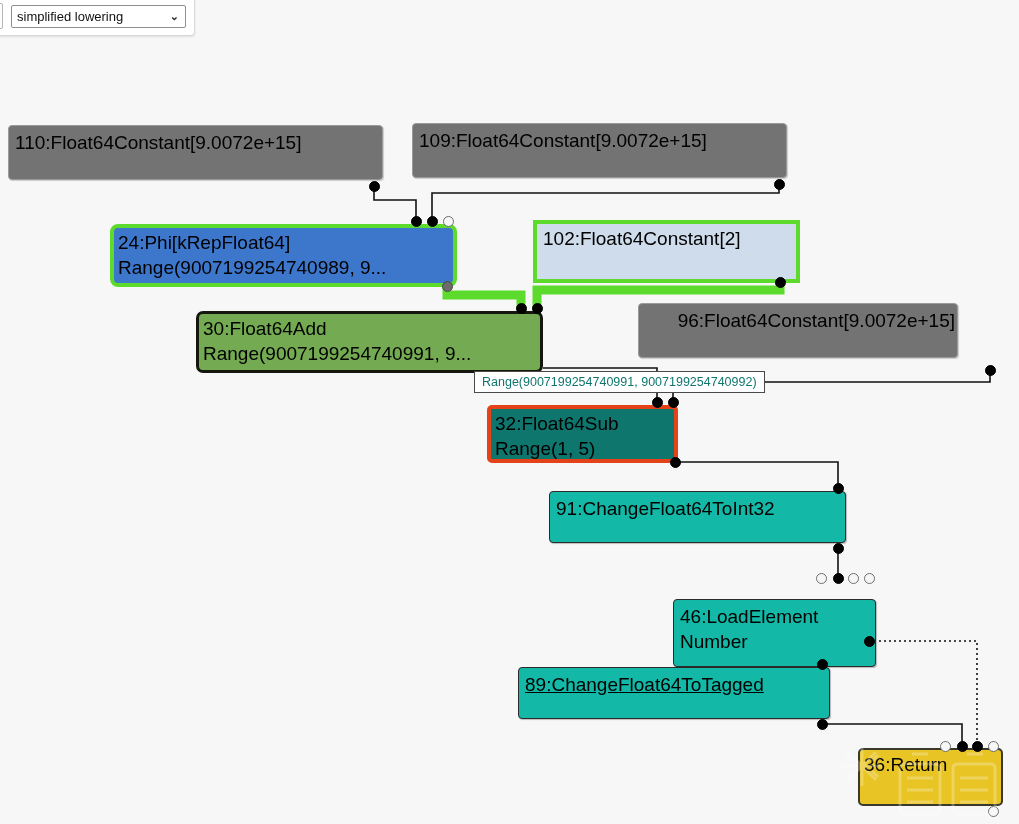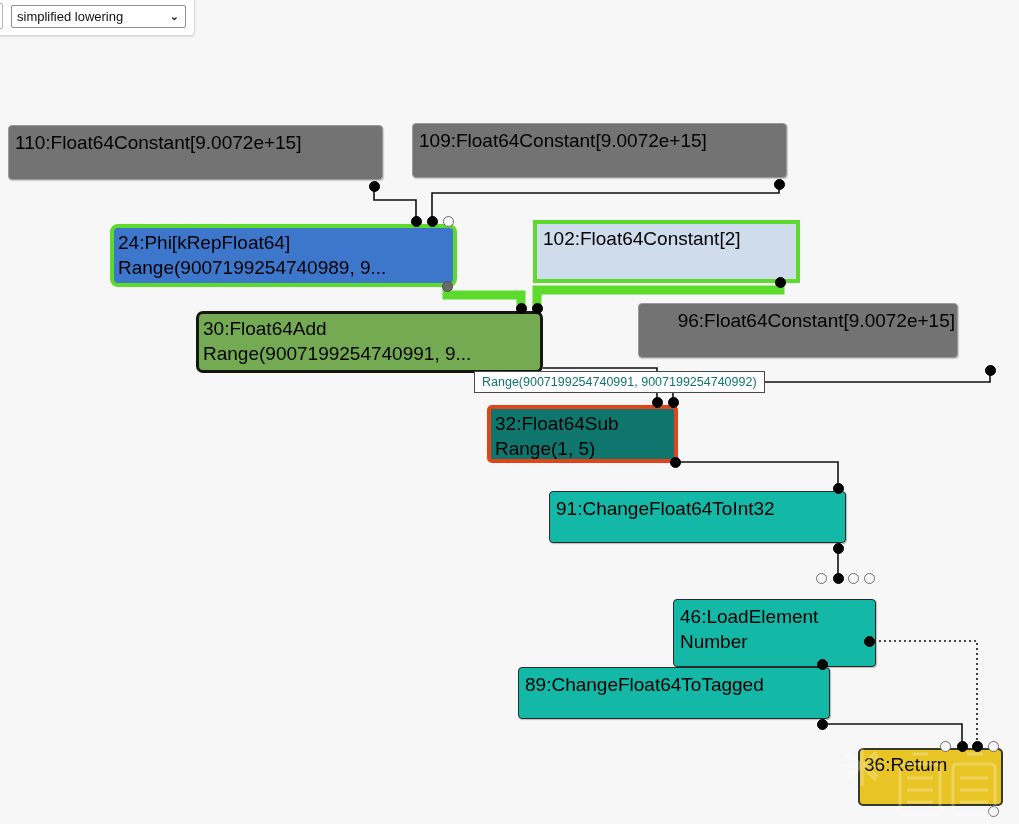--- a/index.html
+++ b/index.html
@@ -213,21 +213,21 @@
   <div id="node-layer" style="position: absolute; left: 0px; top: 0px; width: 1019px; height: 824px;">
       <div class="node n-const" style="left: 8px; top: 125px; width: 375px; height: 55px;"><span>110:Float64Constant[9.0072e+15]</span></div>
       <div class="node n-const" style="left: 412px; top: 123px; width: 375px; height: 55px;"><span>109:Float64Constant[9.0072e+15]</span></div>
       <div class="node n-phi" style="left: 110px; top: 224px; width: 347px; height: 63px;"><span>24:Phi[kRepFloat64]</span><span class="line2">Range(9007199254740989, 9...</span></div>
       <div class="node n-green-ring" style="left: 533px; top: 220px; width: 267px; height: 63px;"><span>102:Float64Constant[2]</span></div>
       <div class="node n-add" style="left: 196px; top: 311px; width: 347px; height: 62px;"><span>30:Float64Add</span><span class="line2">Range(9007199254740991, 9...</span></div>
       <div class="node n-const" style="left: 638px; top: 303px; width: 320px; height: 55px; text-align: right;"><span>96:Float64Constant[9.0072e+15]</span></div>
       <div class="node n-sub" style="left: 487px; top: 405px; width: 191px; height: 58px;"><span>32:Float64Sub</span><span class="line2">Range(1, 5)</span></div>
       <div class="node n-blue" style="left: 549px; top: 491px; width: 297px; height: 52px;"><span>91:ChangeFloat64ToInt32</span></div>
       <div class="node n-blue" style="left: 673px; top: 583px; width: 203px; height: 68px; margin-top: 16px;"><span>46:LoadElement</span><span class="line2">Number</span></div>
-      <div class="node n-blue" style="left: 518px; top: 667px; width: 312px; height: 52px;"><span>89:ChangeFloat64ToTagged</span></div>
+      <div class="node n-blue" style="left: 518px; top: 667px; width: 312px; height: 52px; text-decoration: underline;"><span>89:ChangeFloat64ToTagged</span></div>
       <div class="node n-return" style="left: 858px; top: 748px; width: 145px; height: 58px;"><span>36:Return</span></div>
       <div class="port filled" style="left: 369px; top: 181px;"></div>
       <div class="port filled" style="left: 774px; top: 179px;"></div>
       <div class="port filled" style="left: 411px; top: 216px;"></div>
       <div class="port filled" style="left: 427px; top: 216px;"></div>
       <div class="port hollow" style="left: 443px; top: 216px;"></div>
       <div class="port gray" style="left: 442px; top: 281px;"></div>
       <div class="port filled" style="left: 775px; top: 277px;"></div>
       <div class="port filled" style="left: 516px; top: 303px;"></div>
       <div class="port filled" style="left: 532px; top: 303px;"></div>

